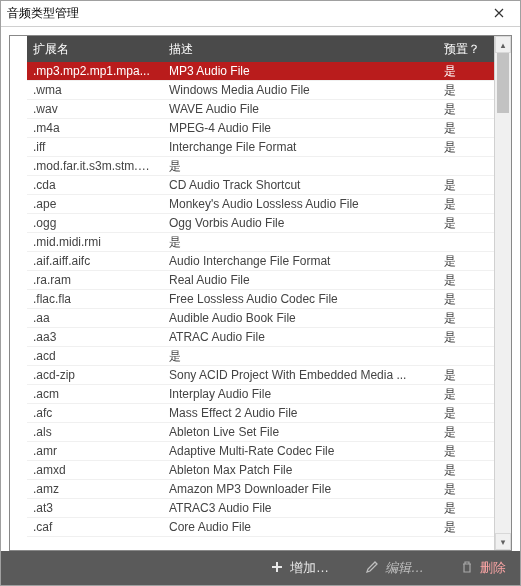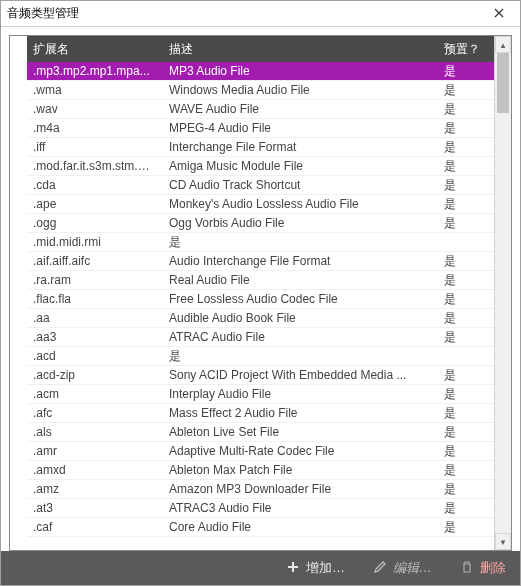--- a/index.html
+++ b/index.html
@@ -82,21 +82,21 @@
 }
 .row {
   display: flex;
   height: 19px;
   align-items: center;
   color: #444;
   font-size: 12px;
   border-bottom: 1px solid #f0f0f0;
 }
 .row.selected {
-  background: #a21caf;
+  background: #b91c1c;
   color: #fff;
   align-items: center;
 }
 .td {
   padding: 0 6px;
   white-space: nowrap;
   overflow: hidden;
   text-overflow: ellipsis;
 }
 .scrollbar {
@@ -130,21 +130,21 @@
   background: #c2c2c2;
   border-radius: 0;
 }
 .footer {
   height: 34px;
   background: #5a5a5a;
   display: flex;
   align-items: center;
   justify-content: flex-end;
   padding: 0 8px;
-  gap: 16px;
+  gap: 24px;
   color: #e8e8e8;
   font-size: 13px;
   position: relative;
 }
 .footer-btn {
   display: flex;
   align-items: center;
   gap: 6px;
   cursor: pointer;
   padding: 4px 6px;
@@ -200,21 +200,20 @@
               <div class="td col-desc">MPEG-4 Audio File</div>
               <div class="td col-preset">是</div>
             </div>
             <div class="row">
               <div class="td col-ext">.iff</div>
               <div class="td col-desc">Interchange File Format</div>
               <div class="td col-preset">是</div>
             </div>
             <div class="row">
               <div class="td col-ext">.mod.far.it.s3m.stm.m...</div>
-              <div class="td col-desc">Amiga Music Module File</div>
               <div class="td col-preset">是</div>
             </div>
             <div class="row">
               <div class="td col-ext">.cda</div>
               <div class="td col-desc">CD Audio Track Shortcut</div>
               <div class="td col-preset">是</div>
             </div>
             <div class="row">
               <div class="td col-ext">.ape</div>
               <div class="td col-desc">Monkey's Audio Lossless Audio File</div>

